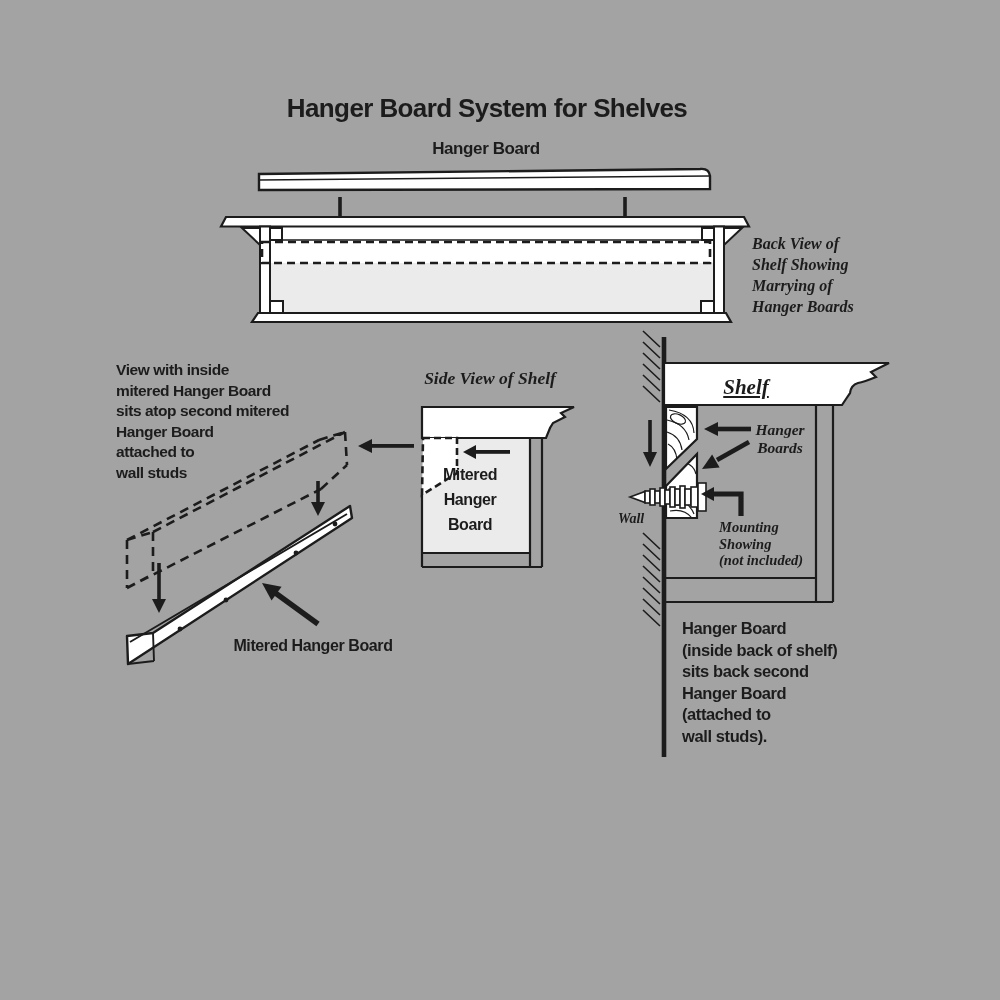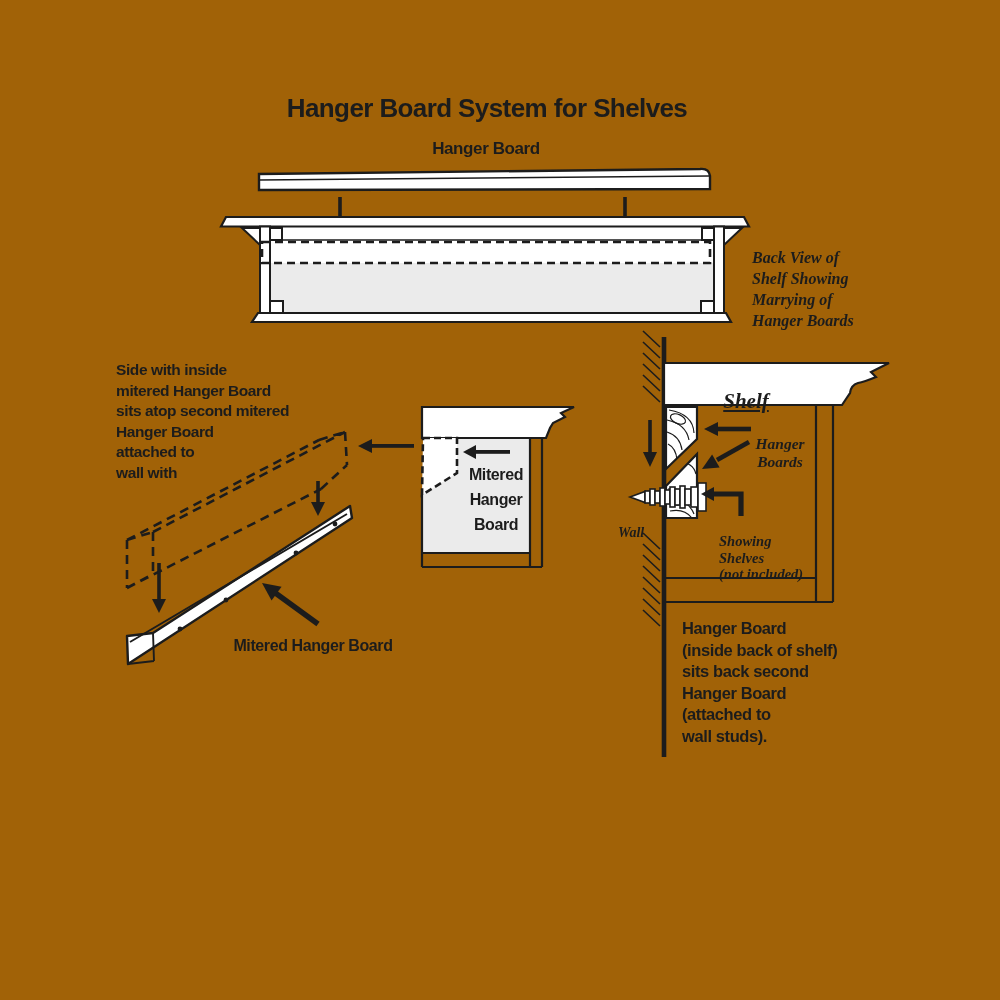--- a/index.html
+++ b/index.html
@@ -1,21 +1,21 @@
 <!DOCTYPE html>
 <html><head>
 <meta charset="utf-8">
 <style>
   html,body{margin:0;padding:0;background:#fff;}
-  #canvas{position:relative;width:1000px;height:1000px;background:#a16207;overflow:hidden;
+  #canvas{position:relative;width:1000px;height:1000px;background:#a3a3a3;overflow:hidden;
           font-family:"Liberation Sans",sans-serif;}
   #diagram-svg{position:absolute;left:0;top:0;}
   .abs{position:absolute;}
   .sans-b{font-family:"Liberation Sans",sans-serif;font-weight:700;color:#1c1c1c;letter-spacing:-0.4px;}
-  .serif-i{font-family:"Liberation Serif",serif;font-weight:700;font-style:italic;color:#1c1c1c;margin-top:14px;}
+  .serif-i{font-family:"Liberation Serif",serif;font-weight:700;font-style:italic;color:#1c1c1c;}
   .center{text-align:center;}
   .title{font-size:26px;letter-spacing:-0.6px;}
   .board-lbl{font-size:17px;}
   .note{font-size:15.5px;line-height:20.5px;}
   .note2{font-size:16.5px;line-height:21.6px;}
   .cap{font-size:16px;line-height:21px;}
   .sv-title{font-size:17.5px;}
   .mhb{font-size:16px;line-height:25px;}
   .mlabel{font-size:16px;line-height:22px;}
   .shelf-lbl{font-size:21px;text-decoration:underline;}
@@ -178,51 +178,52 @@
 <div class="abs sans-b board-lbl center" style="left:336px;top:139px;width:300px;">Hanger Board</div>
 
 <div class="abs serif-i cap" style="left:752px;top:233px;">
   <div>Back View of</div>
   <div>Shelf Showing</div>
   <div>Marrying of</div>
   <div>Hanger Boards</div>
 </div>
 
 <div class="abs sans-b note" style="left:116px;top:360px;">
-  <div>Side with inside</div>
+  <div>View with inside</div>
   <div>mitered Hanger Board</div>
   <div>sits atop second mitered</div>
   <div>Hanger Board</div>
   <div>attached to</div>
-  <div>wall with</div>
-</div>
-
-
-<div class="abs sans-b mhb center" style="left:436px;top:462px;width:120px;">
+  <div>wall studs</div>
+</div>
+
+<div class="abs serif-i sv-title center" style="left:390px;top:368px;width:200px;">Side View of Shelf</div>
+
+<div class="abs sans-b mhb center" style="left:410px;top:462px;width:120px;">
   <div>Mitered</div>
   <div>Hanger</div>
   <div>Board</div>
 </div>
 
 <div class="abs sans-b mlabel center" style="left:183px;top:635px;width:260px;">
   <div>Mitered Hanger Board</div>
 </div>
 
 <div class="abs serif-i shelf-lbl center" style="left:696px;top:375px;width:100px;">Shelf</div>
 
 <div class="abs serif-i wall-lbl" style="left:618px;top:511px;">Wall</div>
 
 <div class="abs serif-i hb-lbl center" style="left:730px;top:421px;width:100px;">
   <div>Hanger</div>
   <div>Boards</div>
 </div>
 
 <div class="abs serif-i mount-lbl" style="left:719px;top:519px;">
+  <div>Mounting</div>
   <div>Showing</div>
-  <div>Shelves</div>
   <div>(not included)</div>
 </div>
 
 <div class="abs sans-b note2" style="left:682px;top:618px;">
   <div>Hanger Board</div>
   <div>(inside back of shelf)</div>
   <div>sits back second</div>
   <div>Hanger Board</div>
   <div>(attached to</div>
   <div>wall studs).</div>

